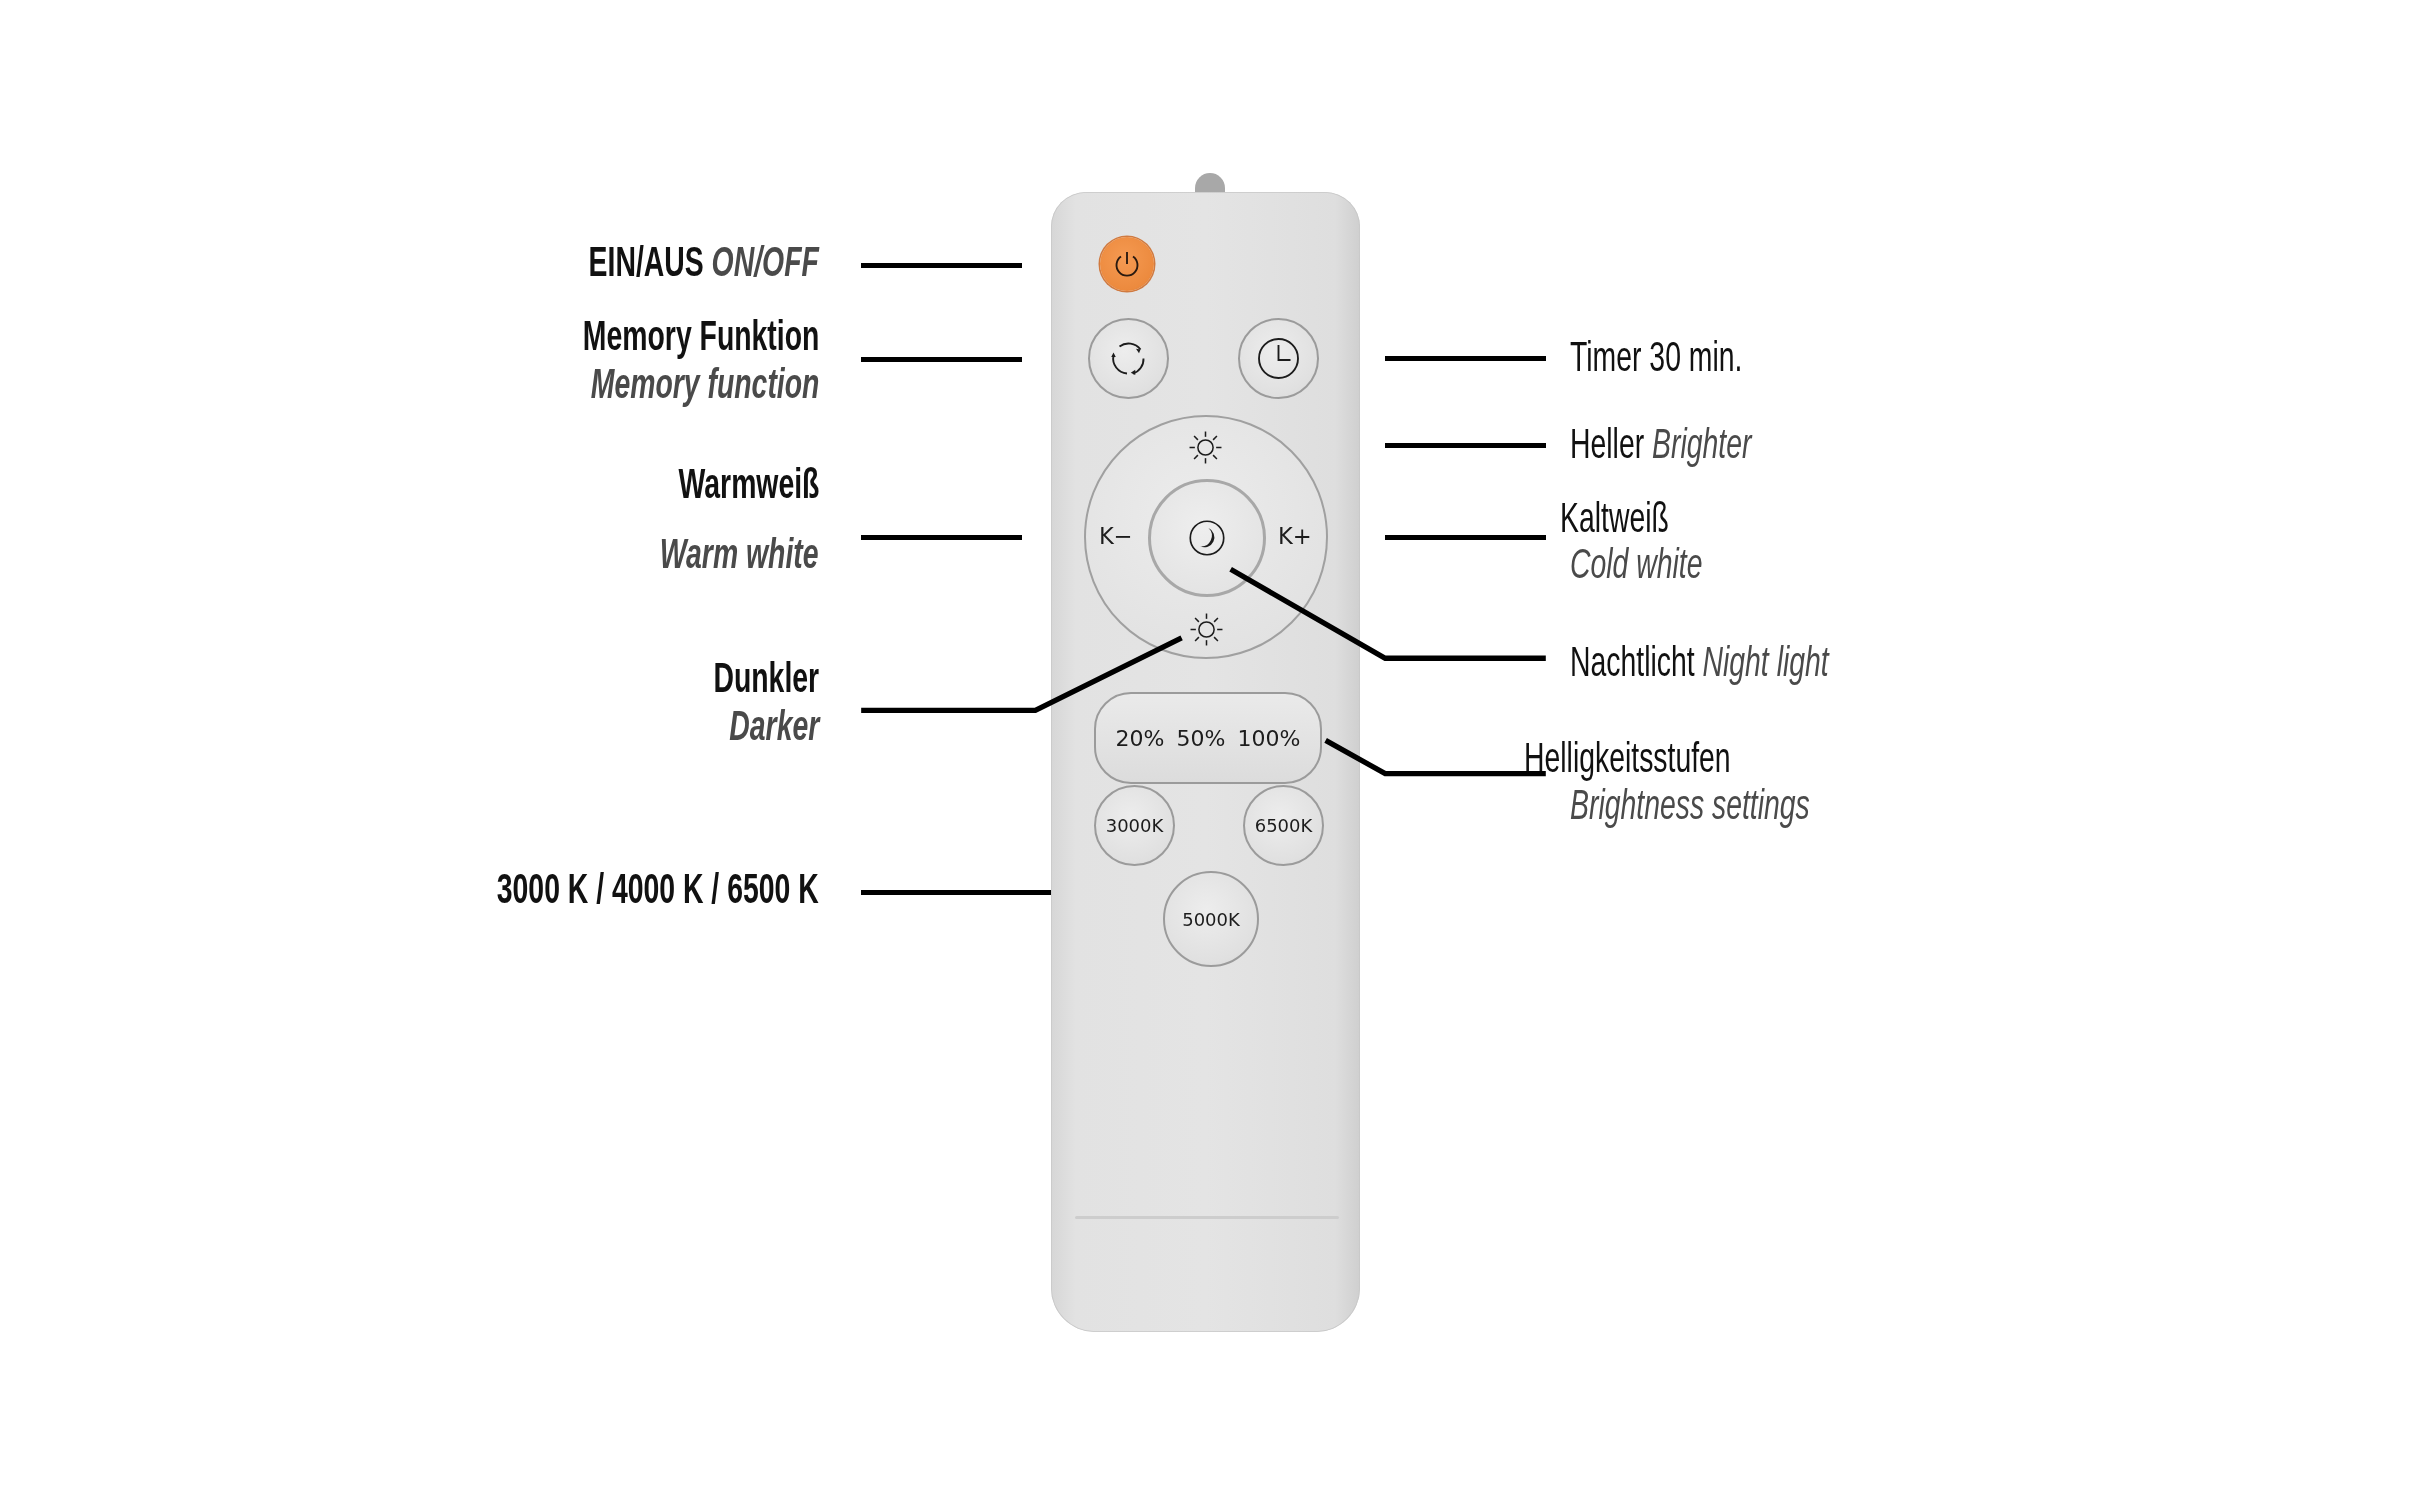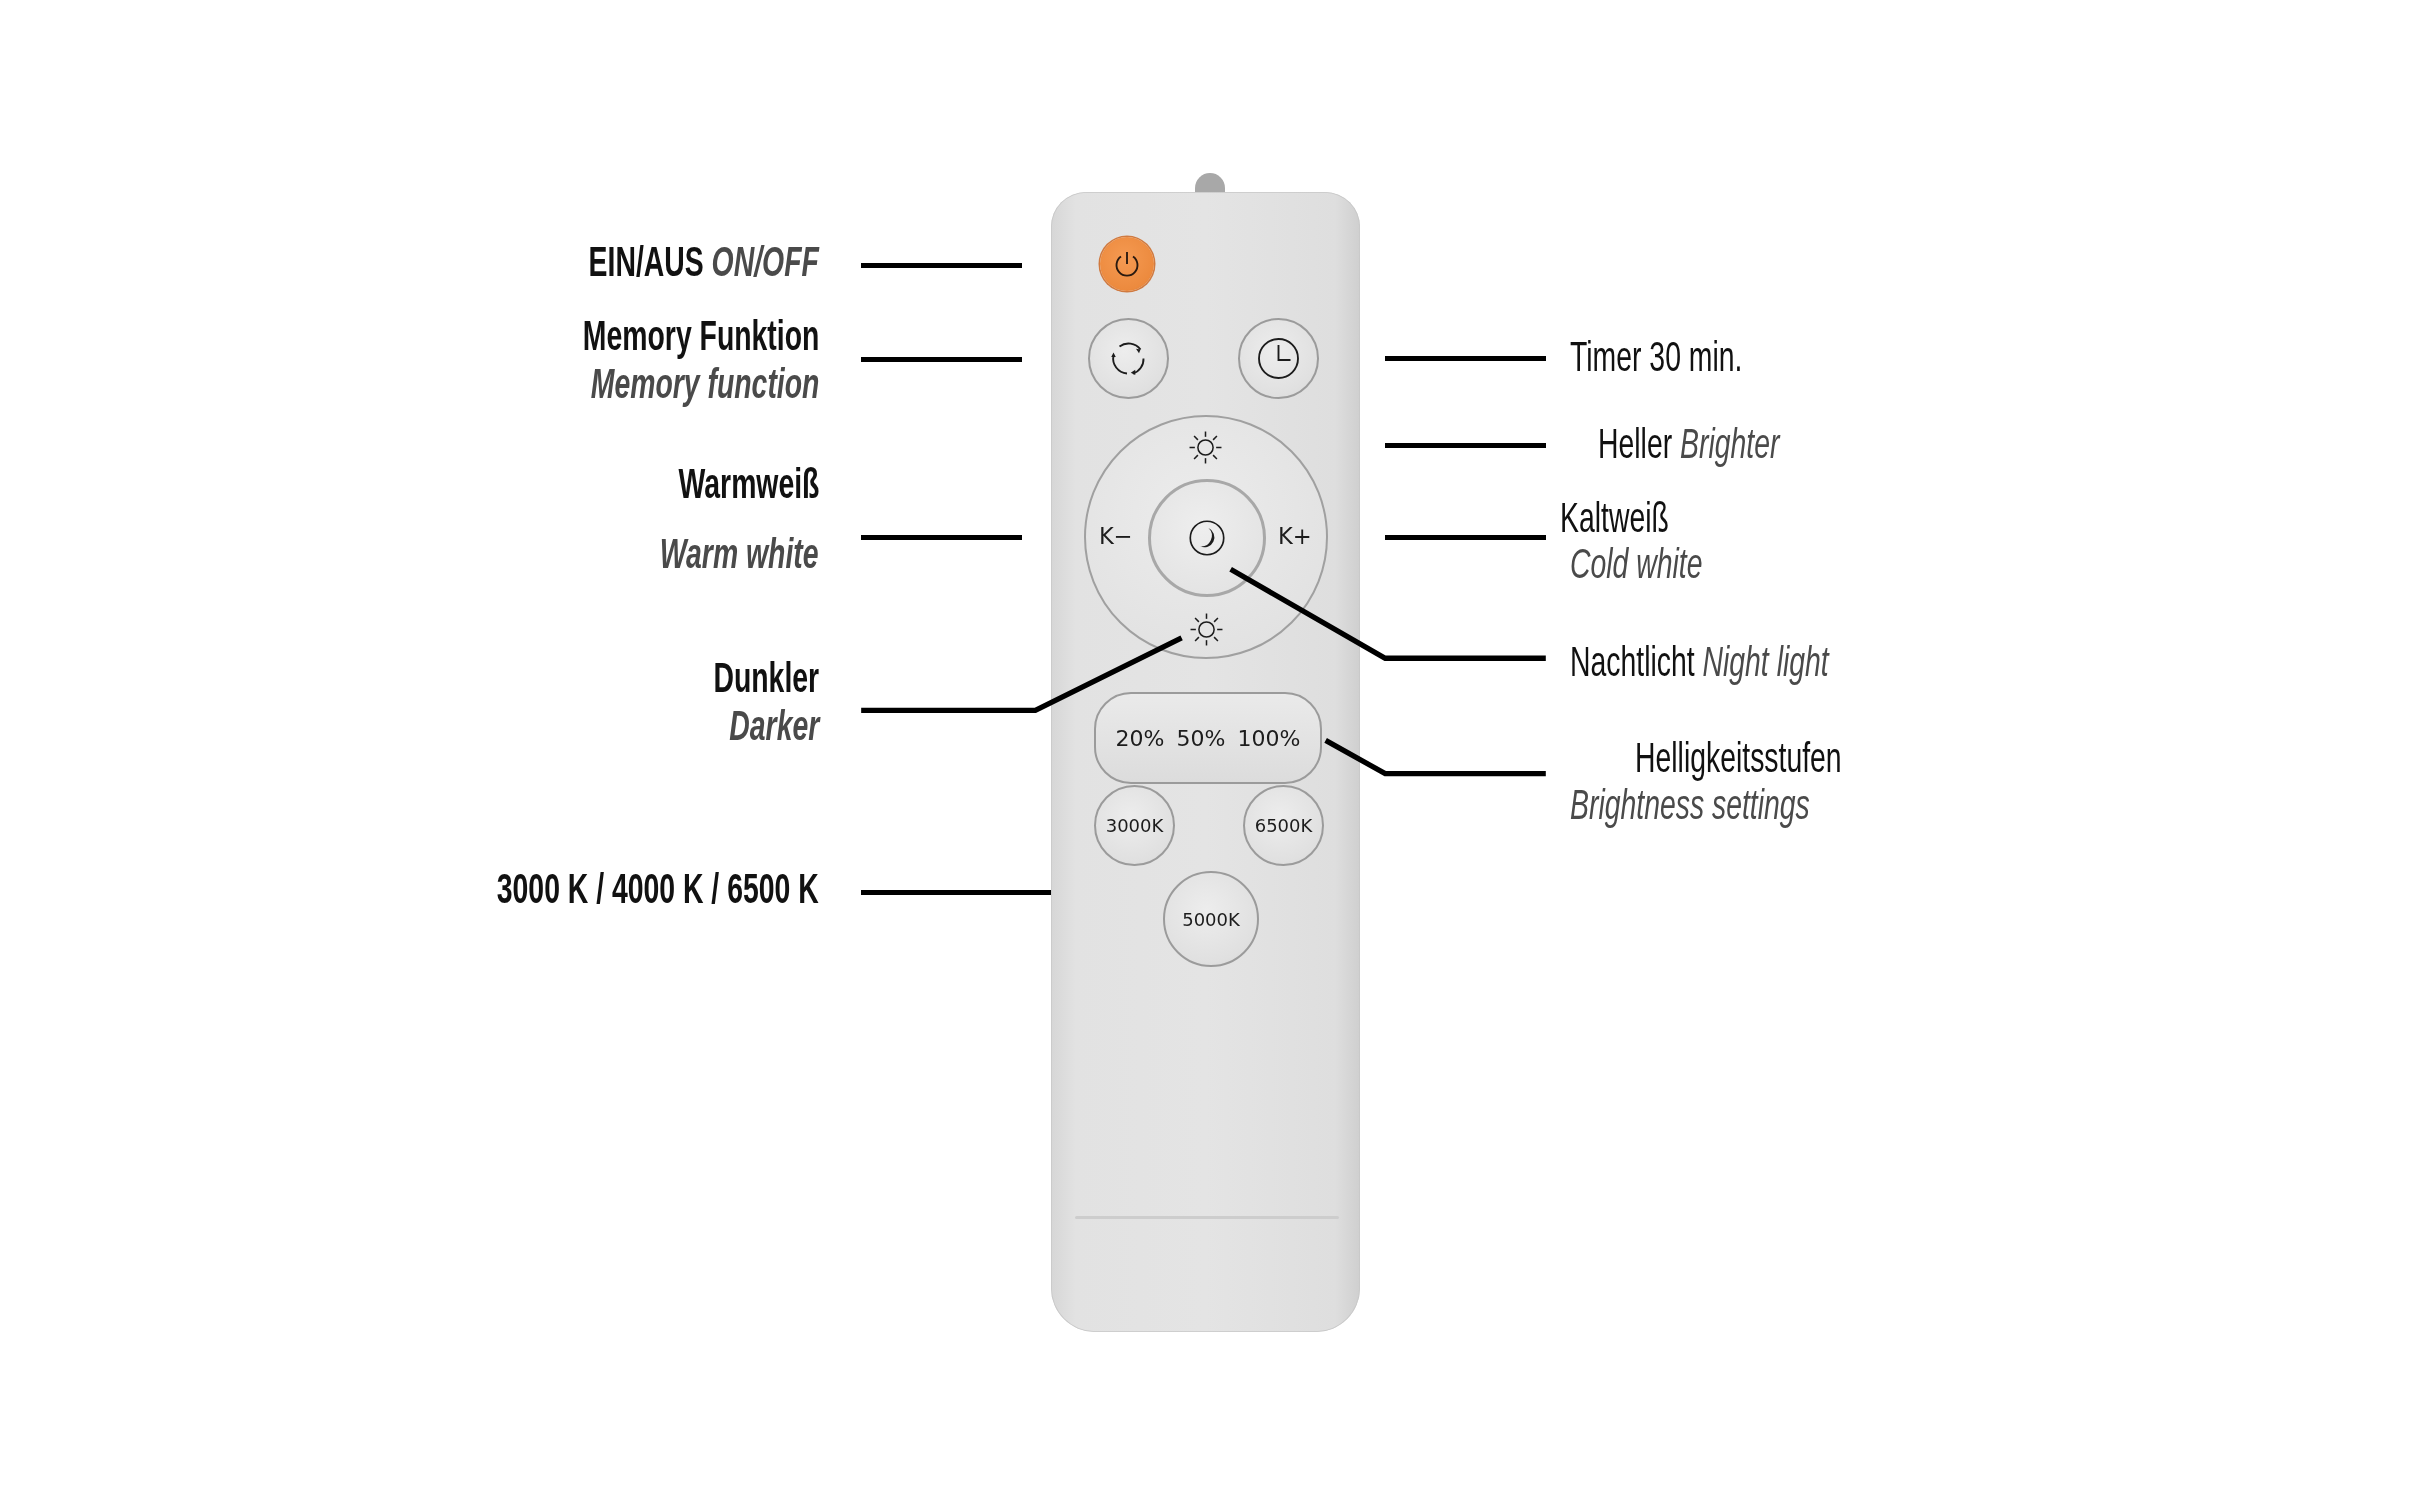--- a/index.html
+++ b/index.html
@@ -60,33 +60,33 @@
 <div class="lbl left" style="right:1594px; top:704px;">
   <span class="wrap"><span class="en">Darker</span></span>
 </div>
 <div class="lbl left" style="right:1594px; top:867px;">
   <span class="wrap"><span>3000 K / 4000 K / 6500 K</span></span>
 </div>
 
 <div class="lbl right" style="left:1570px; top:335px;">
   <span class="wrap"><span>Timer 30 min.</span></span>
 </div>
-<div class="lbl right" style="left:1570px; top:422px;margin-left:28px;">
+<div class="lbl right" style="left:1570px; top:422px;">
   <span class="wrap"><span>Heller</span> <span class="en">Brighter</span></span>
 </div>
 <div class="lbl right" style="left:1560px; top:496px;">
   <span class="wrap"><span>Kaltweiß</span></span>
 </div>
 <div class="lbl right" style="left:1570px; top:542px;">
   <span class="wrap"><span class="en">Cold white</span></span>
 </div>
 <div class="lbl right" style="left:1570px; top:640px;">
   <span class="wrap"><span>Nachtlicht</span> <span class="en">Night light</span></span>
 </div>
-<div class="lbl right" style="left:1635px; top:736px;">
+<div class="lbl right" style="left:1524px; top:736px;">
   <span class="wrap"><span>Helligkeitsstufen</span></span>
 </div>
 <div class="lbl right" style="left:1570px; top:783px;">
   <span class="wrap"><span class="en">Brightness settings</span></span>
 </div>
 
 <div class="clip"></div>
 <div class="remote"></div>
 <div class="groove"></div>
 

